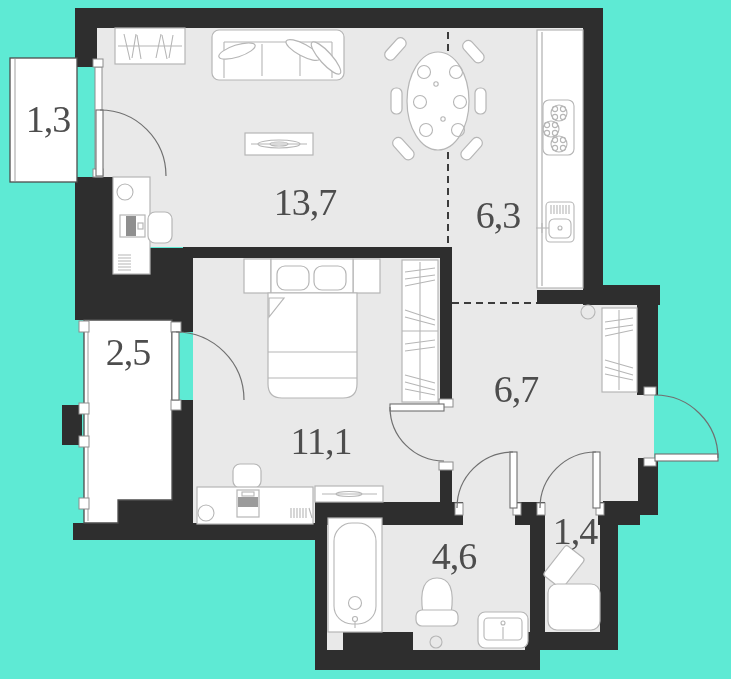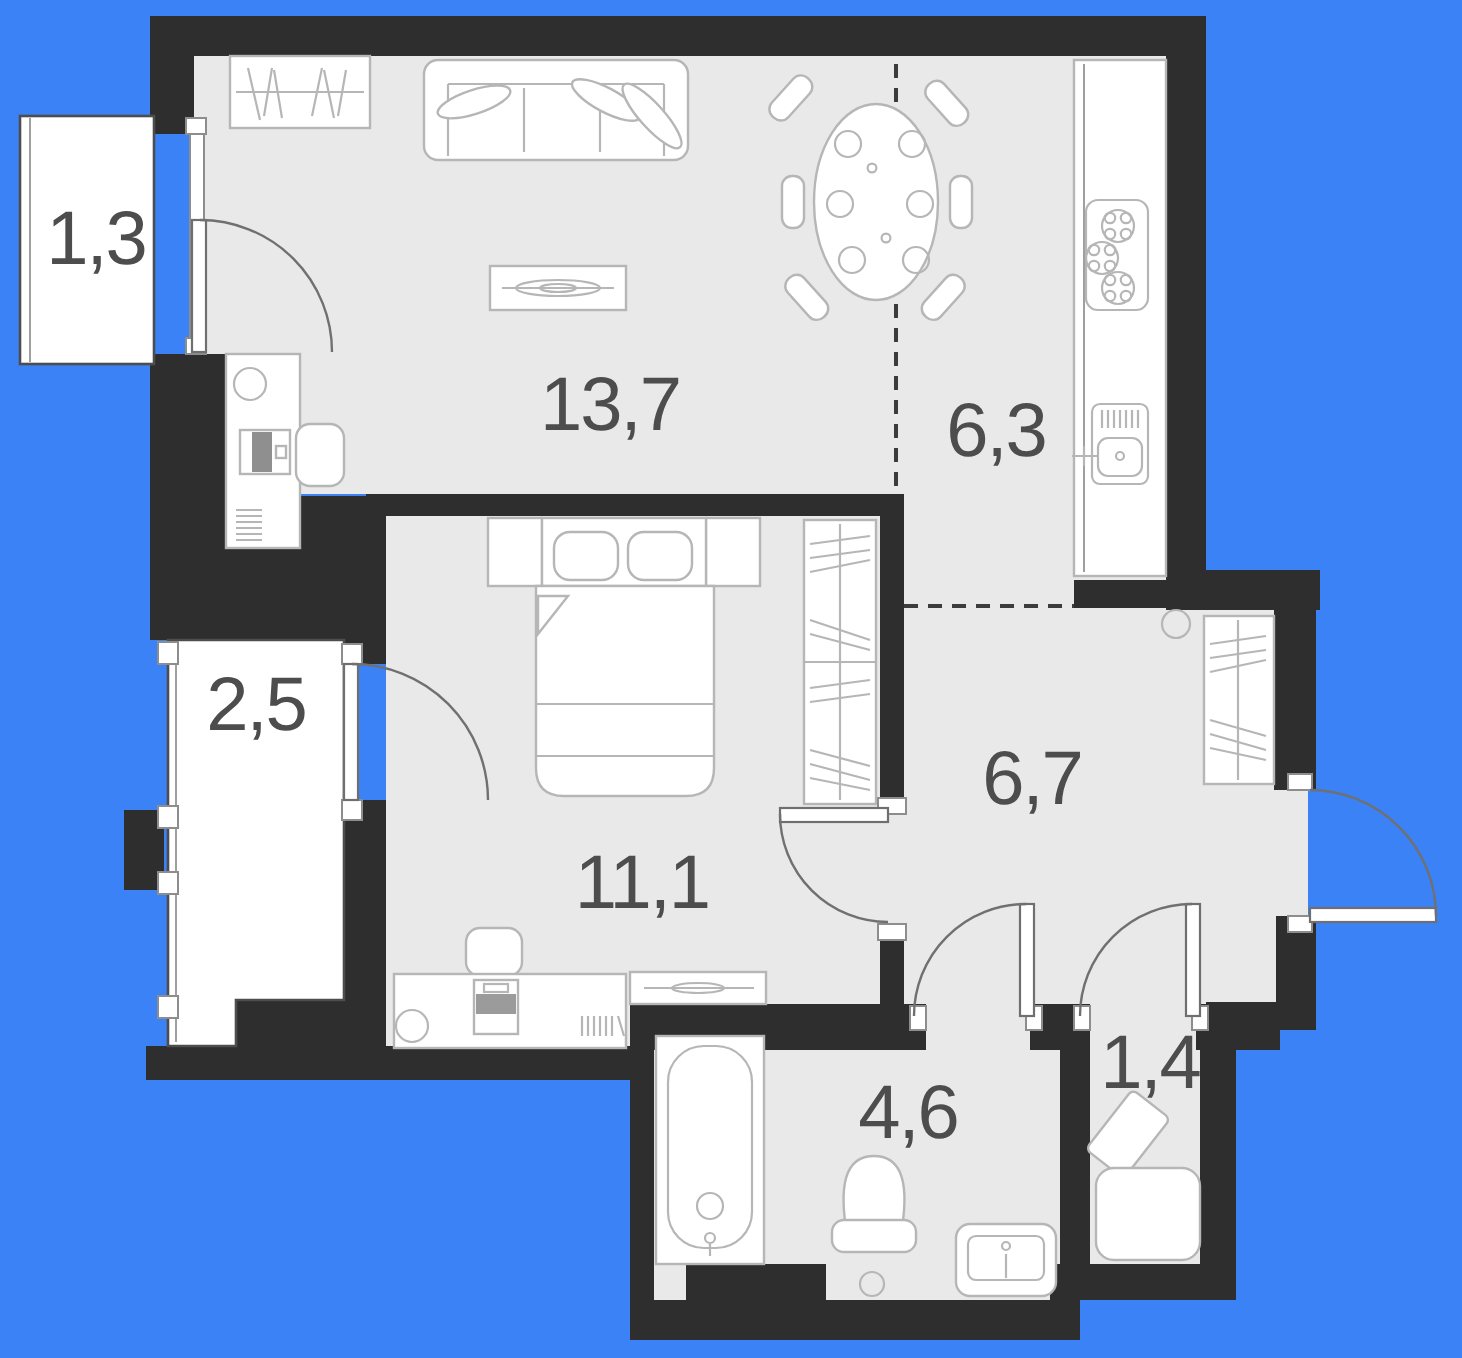--- a/index.html
+++ b/index.html
@@ -1,17 +1,17 @@
 <!DOCTYPE html>
 <html><head>
 <meta charset="utf-8">
 <style>
   html,body{margin:0;padding:0;background:#ffffff;}
-  .stage{position:relative;width:731px;height:679px;background:#3b82f6;overflow:hidden;
-         font-family:Liberation Sans, sans-serif;}
+  .stage{position:relative;width:731px;height:679px;background:#5eead4;overflow:hidden;
+         font-family:Liberation Serif, serif;}
   svg{display:block}
   .wall{fill:#2e2e2e;stroke:none}
   .floor{fill:#e9e9e9;stroke:none}
   .balcony{fill:#ffffff;stroke:#4d4d4d;stroke-width:1.3}
   .furn{fill:#ffffff;stroke:#b6b6b6;stroke-width:1.2}
   .furnln{fill:none;stroke:#b6b6b6;stroke-width:1.1}
   .thinln{fill:none;stroke:#9f9f9f;stroke-width:1}
   .jamb{fill:#ffffff;stroke:#8d8d8d;stroke-width:1}
   .leaf{fill:#ffffff;stroke:#6f6f6f;stroke-width:1.1}
   .arc{fill:none;stroke:#707070;stroke-width:1.2}

